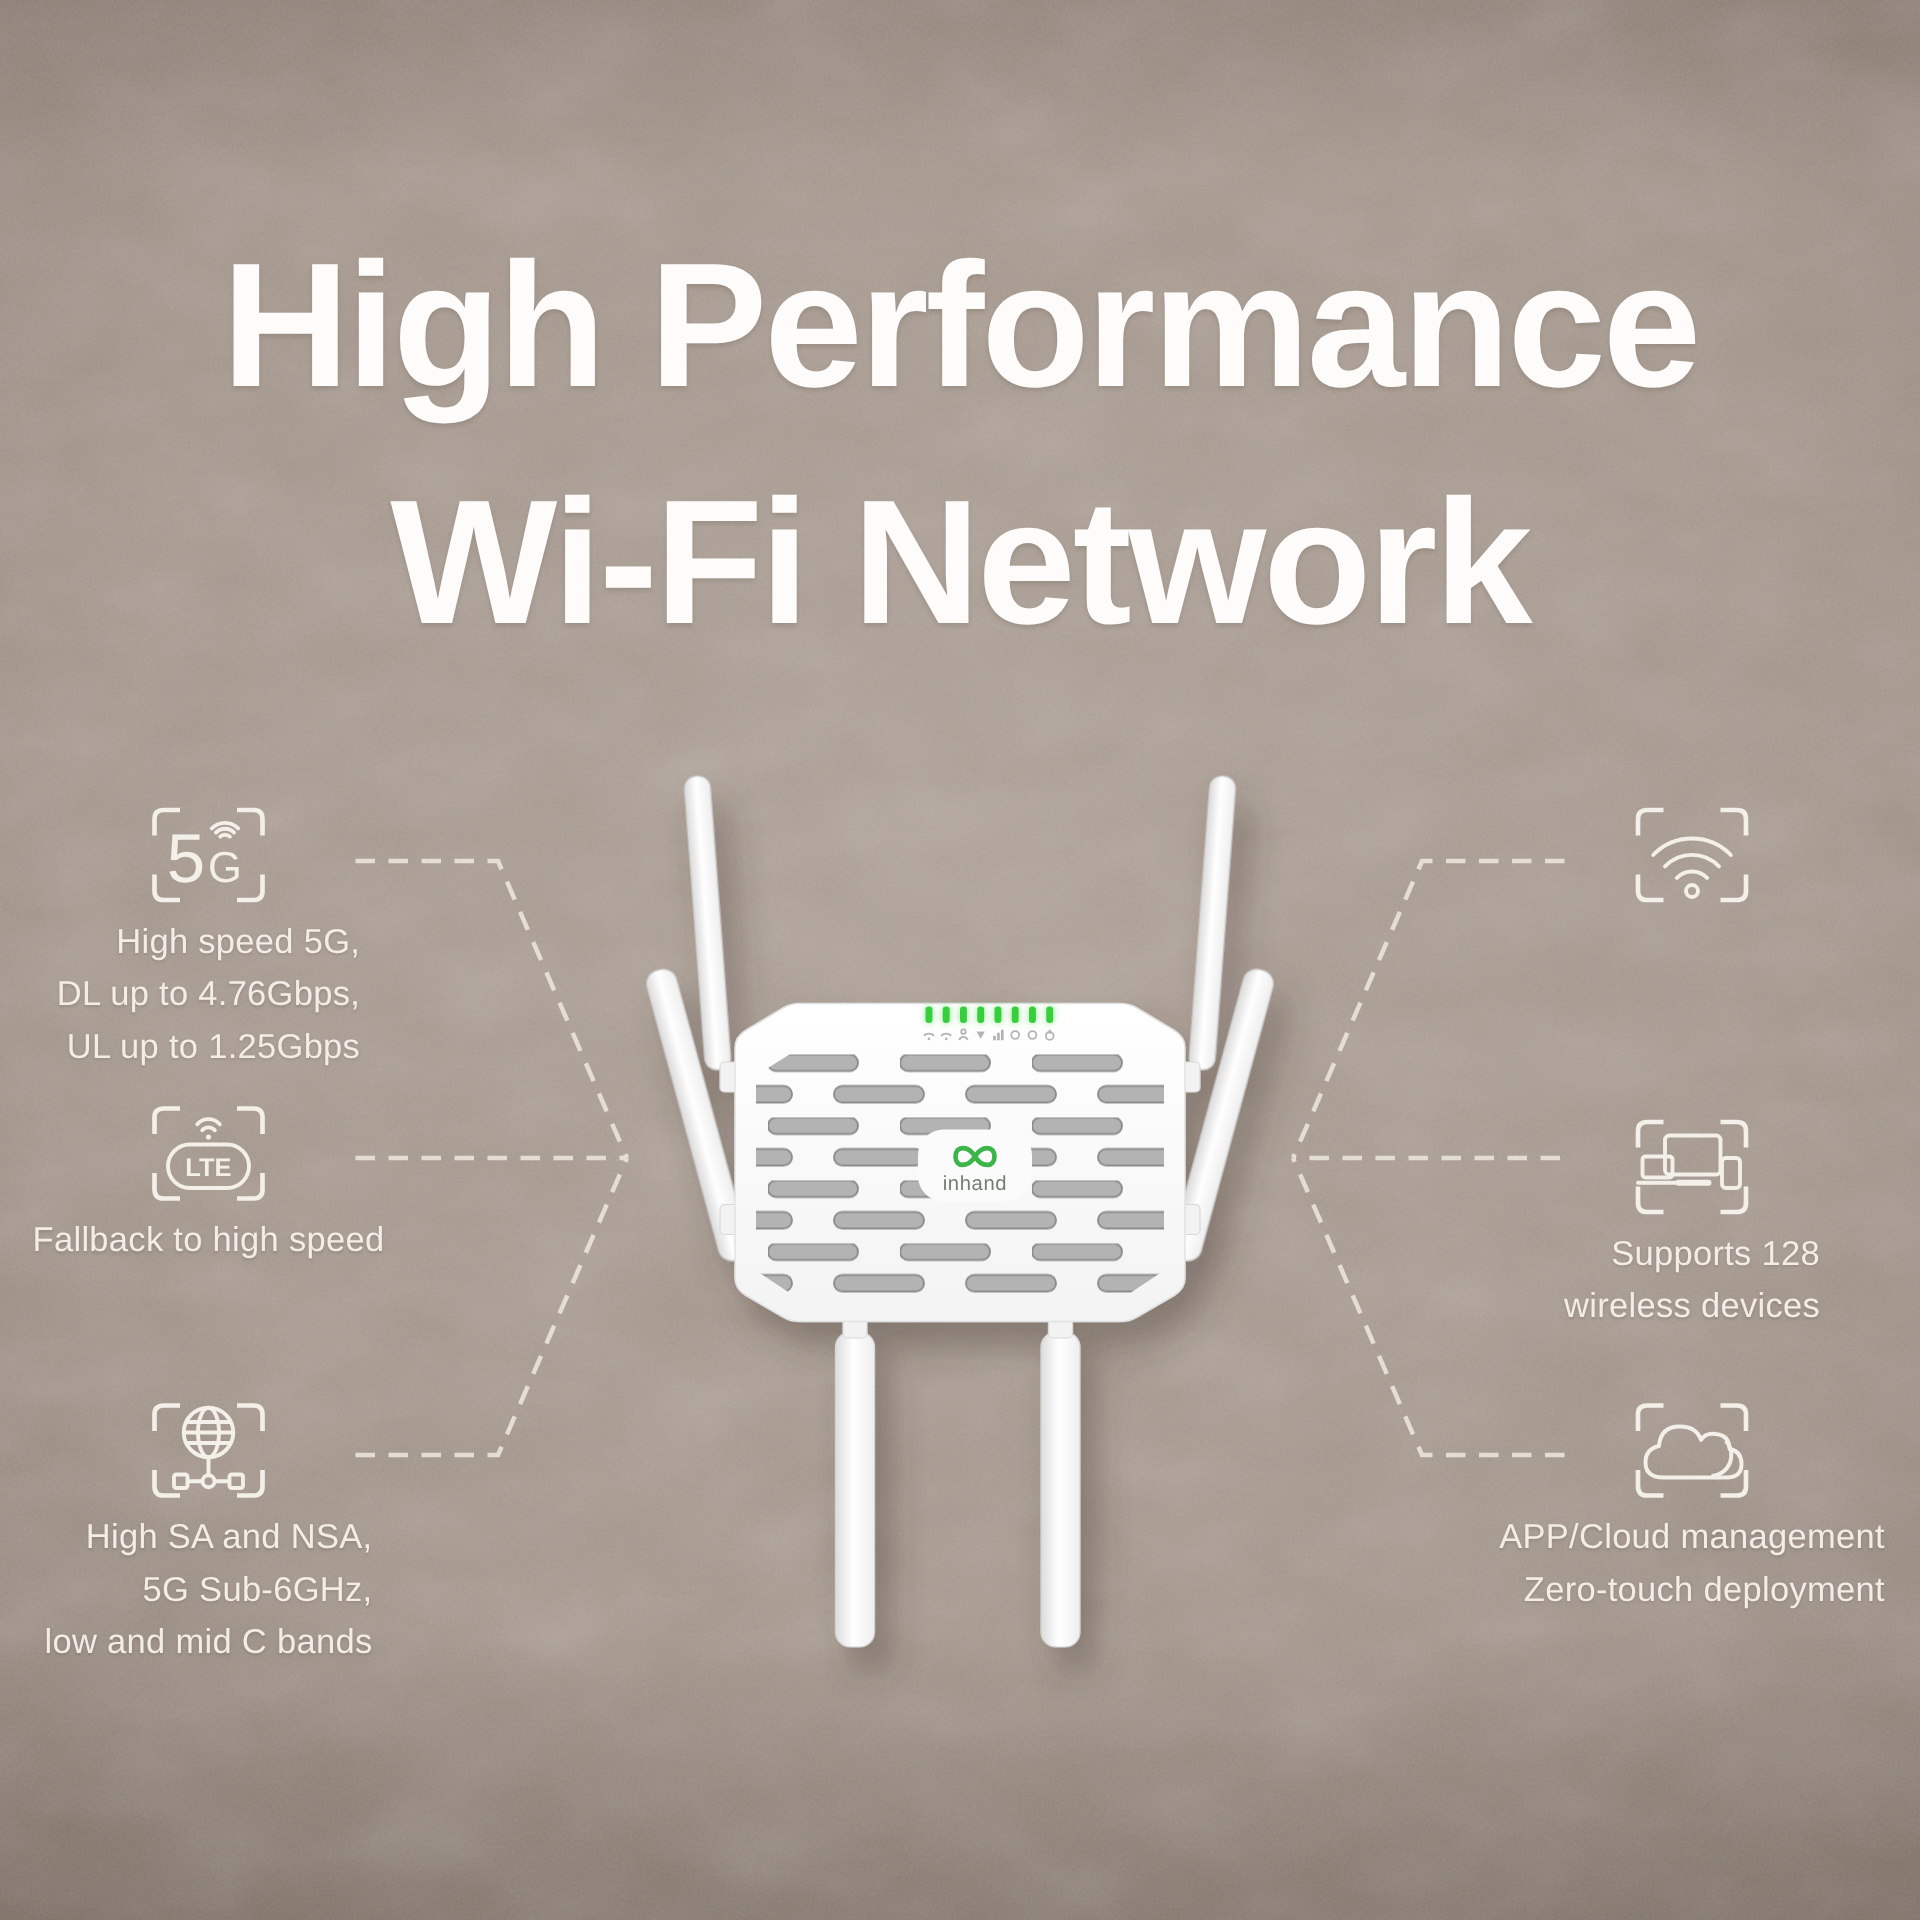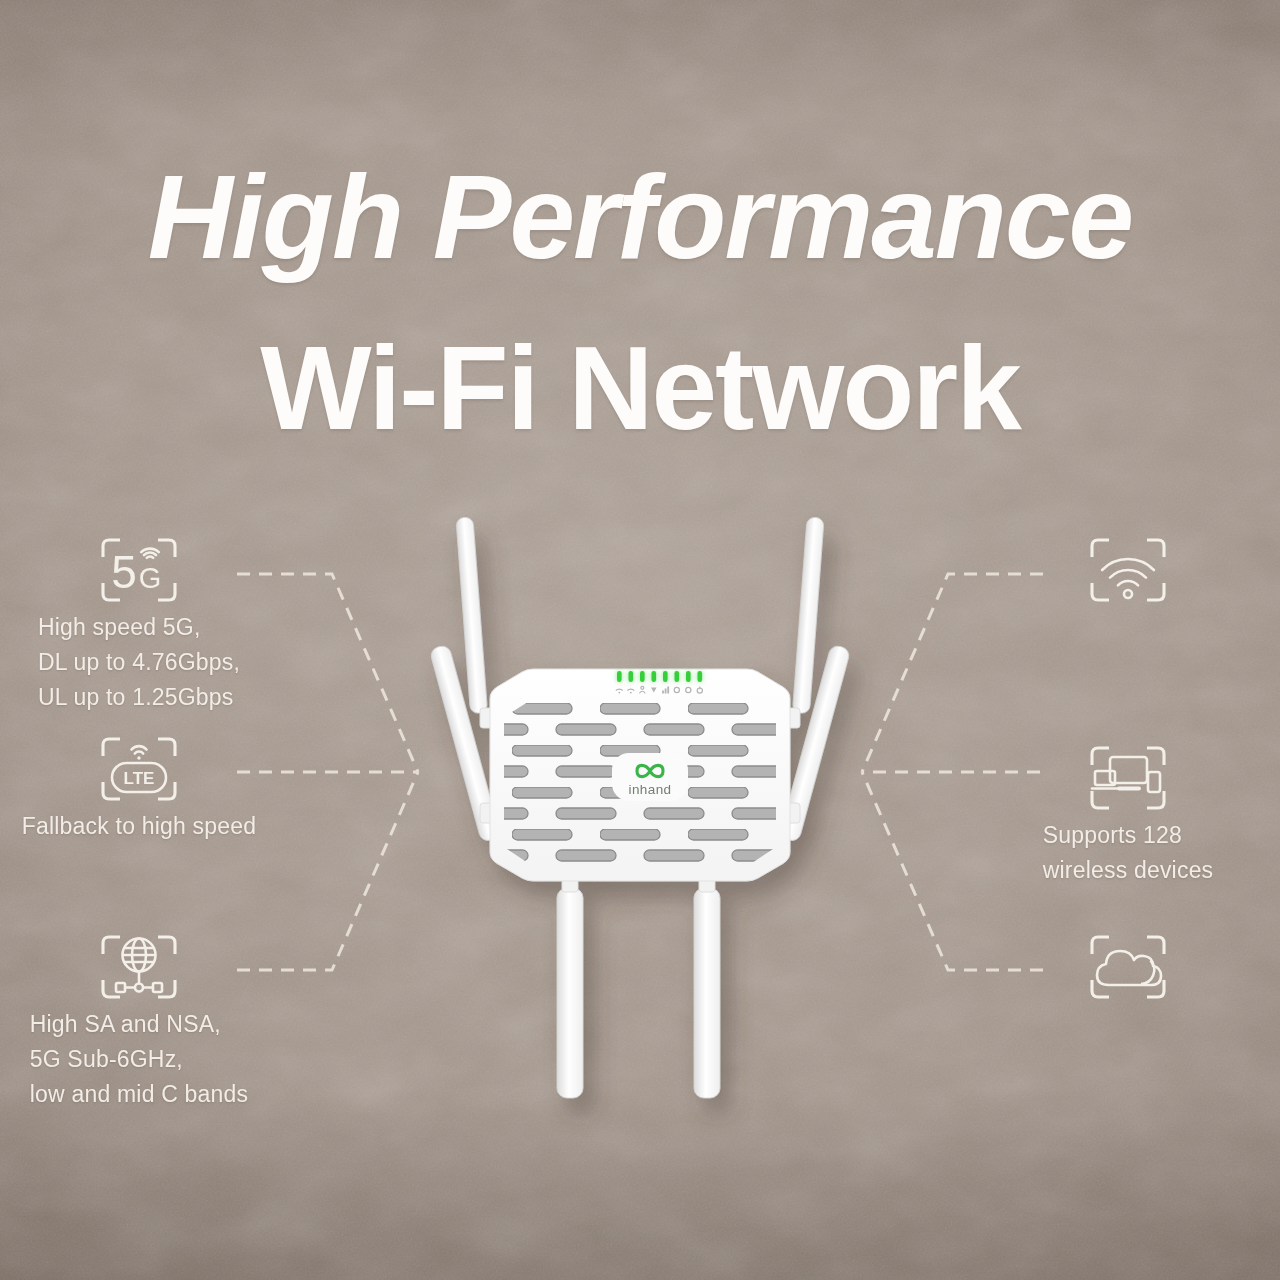--- a/index.html
+++ b/index.html
@@ -14,25 +14,25 @@
   }
   svg.texture{position:absolute;inset:0;pointer-events:none;}
   .tex-soft{mix-blend-mode:soft-light;opacity:.55;}
   .tex-fine{mix-blend-mode:overlay;opacity:.14;}
   .scene{position:absolute;left:0;top:0;pointer-events:none;}
   .title{
     position:absolute;left:0;width:100%;text-align:center;margin:0;
     color:#fdfcfa;font-weight:700;font-size:118px;line-height:1;letter-spacing:-2px;
     text-shadow:0 2px 3px rgba(80,65,55,.18);
   }
-  .title.l1{top:158px;font-style:italic;}
-  .title.l2{top:329px;}
+  .title.l1{top:158px;}
+  .title.l2{top:316px;}
   .callout{position:absolute;width:320px;display:flex;flex-direction:column;align-items:center;}
   .callout .txt{
-    margin-top:7px;text-align:left;color:#f2ede7;font-size:23px;line-height:35px;
+    margin-top:7px;text-align:right;color:#f2ede7;font-size:23px;line-height:35px;
     letter-spacing:.2px;text-shadow:0 1px 2px rgba(80,65,55,.22);
   }
   .ic{display:block;}
   .ic .bk{stroke:#f3efe9;stroke-width:3.1;fill:none;}
   .ic .st{stroke:#f3efe9;fill:none;stroke-width:2.6;}
   .ic .fl{fill:#f3efe9;stroke:none;}
   .ic text{fill:#f3efe9;font-family:"Liberation Sans",sans-serif;}
 </style>
 </head>
 <body>
@@ -252,15 +252,19 @@
       <div>wireless devices</div>
     </div>
   </div>
 
   <div class="callout" style="left:968px;top:934px;">
     <svg class="ic" width="78" height="66" viewBox="0 0 78 66">
       <path class="bk" d="M3,20 L3,9 Q3,3 9,3 L20,3 M58,3 L69,3 Q75,3 75,9 L75,20 M75,46 L75,57 Q75,63 69,63 L58,63 M20,63 L9,63 Q3,63 3,57 L3,46"></path>
       <path class="st" stroke-width="3" stroke-linejoin="round" d="M20,51 Q8,51 8,41 Q8,32 17,30 Q18,17 31,17 Q42,17 45,26 Q48,21 55,22 Q64,23 64,32 Q72,33.5 72,42 Q72,51 62,51 Z"></path>
       <path class="st" stroke-width="2.5" d="M52,50 A14,14 0 0 0 61.5,26.5"></path>
     </svg>
+    <div class="txt">
+      <div>APP/Cloud management</div>
+      <div>Zero-touch deployment</div>
+    </div>
   </div>
 
 </div>
 
 </body></html>

